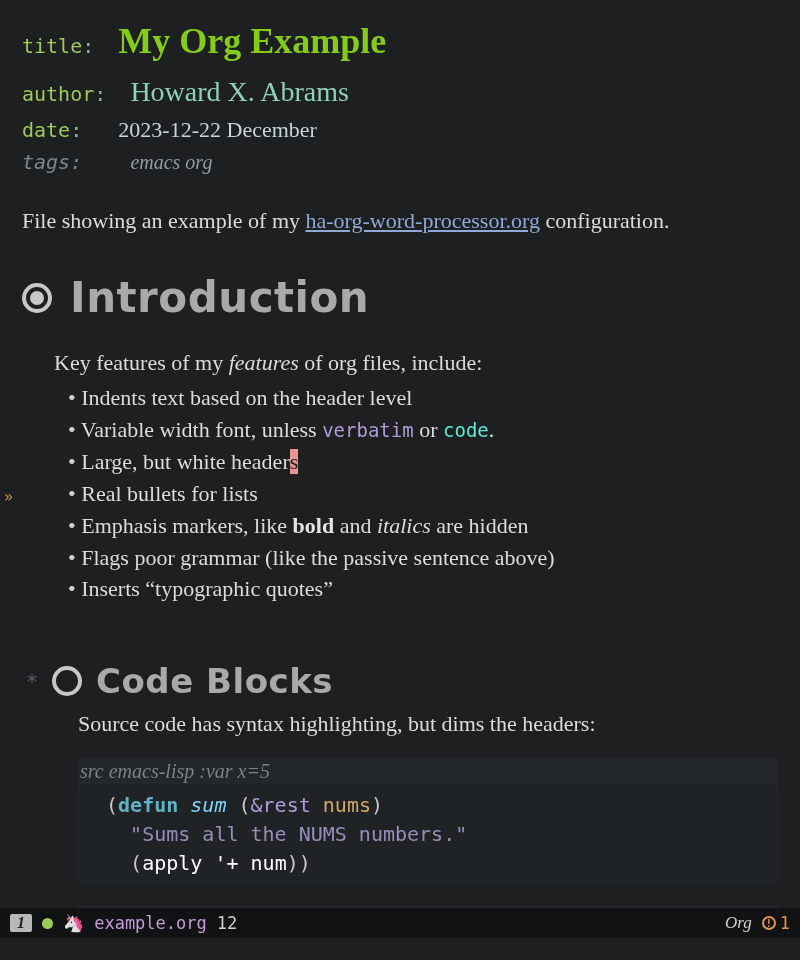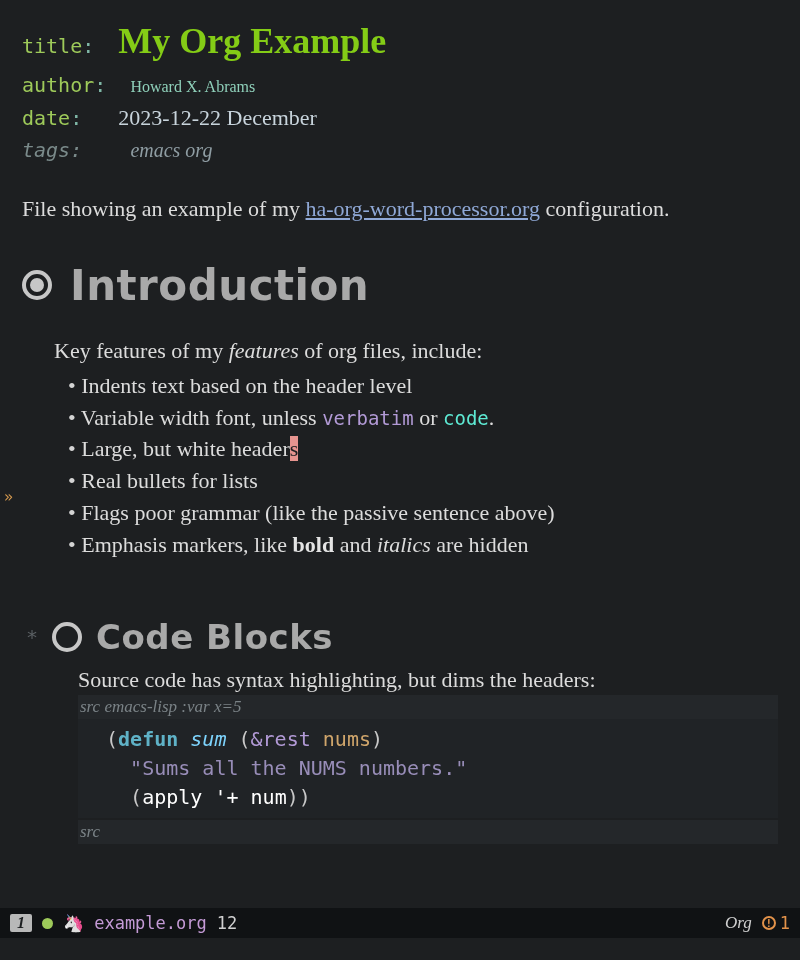--- a/index.html
+++ b/index.html
@@ -27,21 +27,21 @@
   .meta-title {
     color: #84cc16;
     font-family: Georgia, serif;
     font-weight: 700;
     font-size: 36px;
     vertical-align: baseline;
   }
   .meta-author {
     color: #8fd0ba;
     font-family: Georgia, serif;
-    font-size: 16px;
+    font-size: 28px;
   }
   .meta-date {
     color: #c8d4dc;
     font-family: Georgia, serif;
     font-size: 22px;
   }
   .meta-tags-key { color: #7a8a8a; font-style: italic; }
   .meta-tags-val {
     color: #8f9da3;
     font-style: italic;
@@ -142,24 +142,24 @@
   .subbody {
     margin-left: 56px;
     margin-top: 10px;
     font-size: 22px;
     color: #dcdcdc;
   }
   .src-header, .src-footer {
     font-family: Georgia, serif;
     font-style: italic;
     color: #7a8286;
-    font-size: 17px;
+    font-size: 20px;
     background: #24272a;
     padding: 2px 8px 2px 2px;
-    margin-top: 2px;
+    margin-top: 21px;
   }
   .src-body {
     background: #202326;
     font-family: "Menlo","Consolas",monospace;
     font-size: 20px;
     line-height: 1.45;
     padding: 6px 8px 6px 28px;
     white-space: pre;
   }
   .paren { color: #c8c8c8; }
@@ -260,22 +260,23 @@
 
   <div class="section-body">
     <p>
       <span>Key features of my </span><span class="italic">features</span><span> of org files, include:</span>
     </p>
     <ul class="bullets">
       <li><span>Indents text based on the header level</span></li>
       <li><span>Variable width font, unless </span><span class="verbatim">verbatim</span><span> or </span><span class="code-inline">code</span><span>.</span></li>
       <li><span>Large, but white header</span><span class="cursor-mark">s</span></li>
       <li><span>Real bullets for lists</span></li>
+      <li><span>Emphasis markers, like </span><span class="bold">bold</span><span> and </span><span class="italic">italics</span><span> are hidden</span></li>
       <li><span>Flags poor grammar (like the passive sentence above)</span></li>
-      <li><span>Emphasis markers, like </span><span class="bold">bold</span><span> and </span><span class="italic">italics</span><span> are hidden</span></li>
+      <li><span>Inserts “typographic quotes”</span></li>
     </ul>
   </div>
 
   <span class="fringe-arrow">»</span>
 
   <div class="h2-row">
     <span class="h2-star">*</span>
     <span class="bullet-circle"></span>
     <span class="h1-text" style="font-size:34px">Code Blocks</span>
   </div>

